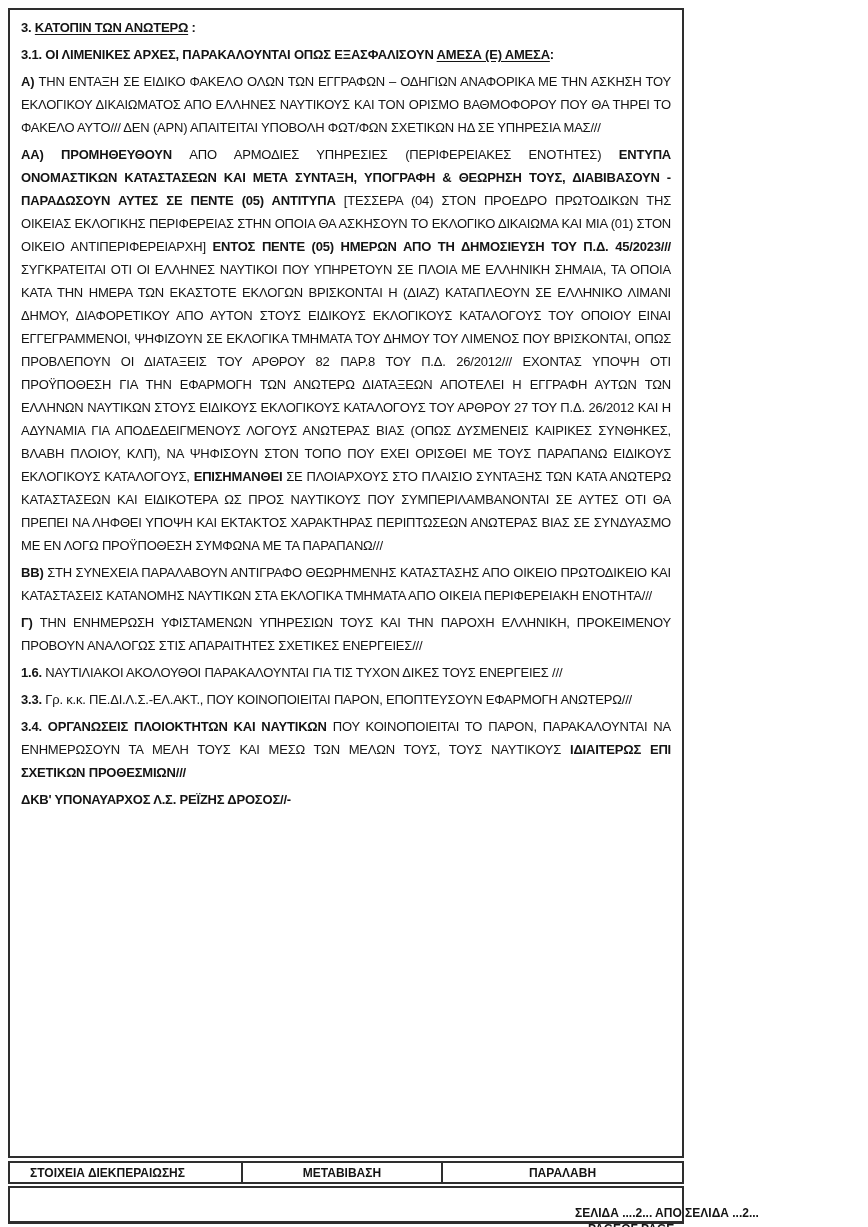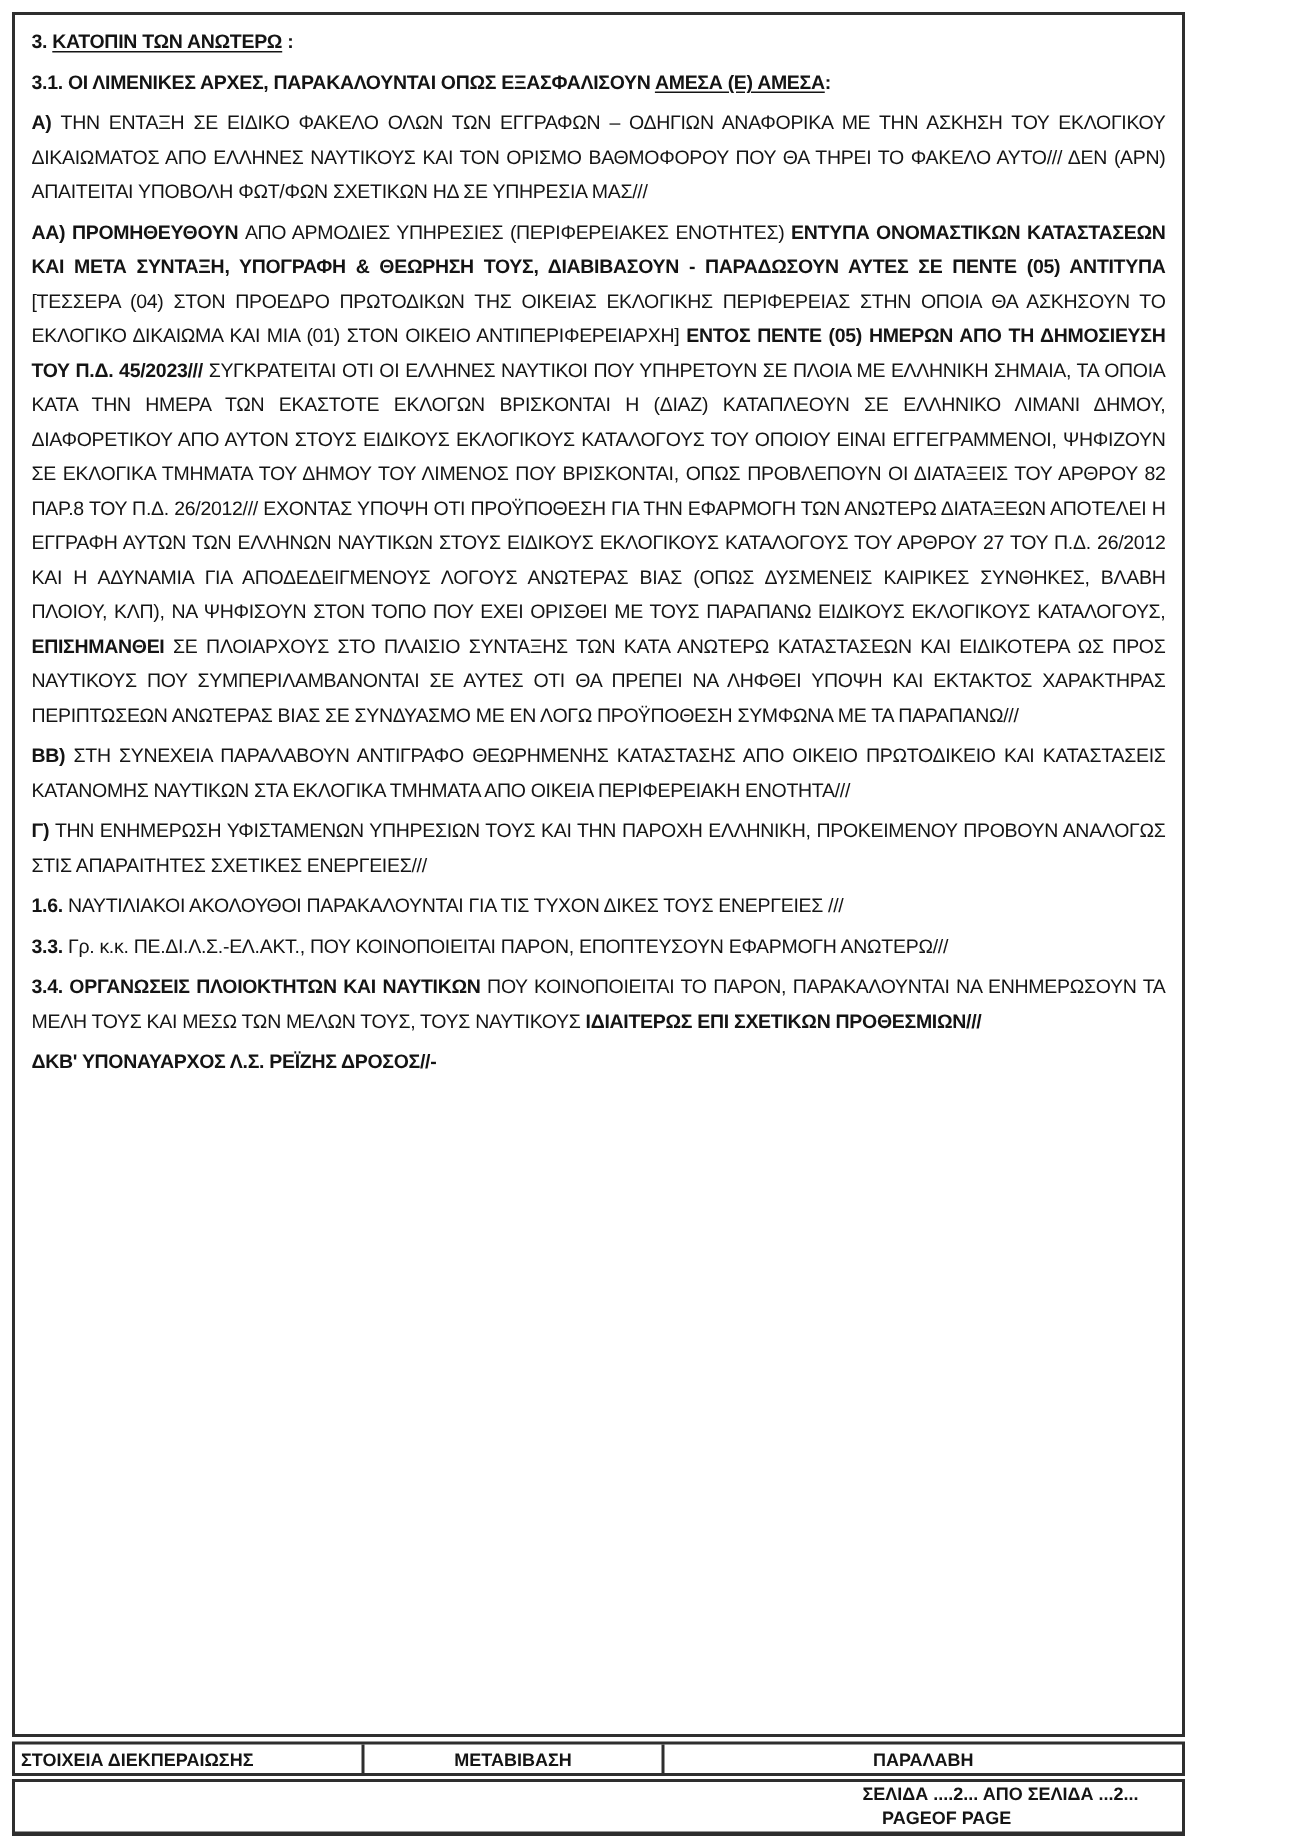--- a/index.html
+++ b/index.html
@@ -5,21 +5,21 @@
   html, body {
     margin: 0;
     padding: 0;
     width: 868px;
     height: 1227px;
     background: #ffffff;
     font-family: "Liberation Sans", sans-serif;
     overflow: hidden;
   }
   .page {
-    width: 782px;
+    width: 676px;
     margin: 8px 8px 0 8px;
     box-sizing: border-box;
   }
   .content-box {
     box-sizing: border-box;
     height: 1150px;
     border: 2px solid #2e2e2e;
     padding: 6px 11px 0 11px;
     overflow: hidden;
   }
@@ -47,32 +47,32 @@
     box-sizing: border-box;
     font-size: 12px;
     font-weight: 700;
     color: #141414;
     display: flex;
     align-items: center;
     justify-content: center;
     border-right: 2px solid #2e2e2e;
     white-space: nowrap;
   }
-  .fcell.c1 { width: 233px; justify-content: flex-start; padding-left: 4px; }
+  .fcell.c1 { width: 233px; justify-content: flex-start; padding-left: 20px; }
   .fcell.c2 { width: 242px; }
   .fcell.c3 { width: 200px; }
   .fcell.c4 { flex: 1; border-right: none; }
 
   .page-row {
     box-sizing: border-box;
     margin-top: 2px;
     height: 38px;
     border: 2px solid #2e2e2e;
     border-bottom-width: 3px;
-    padding-top: 0;
+    padding-top: 17px;
   }
   .page-block {
     margin-left: 552px;
     width: 210px;
     font-size: 12px;
     font-weight: 700;
     color: #141414;
     line-height: 16px;
   }
   .pline { text-align: center; white-space: nowrap; }

